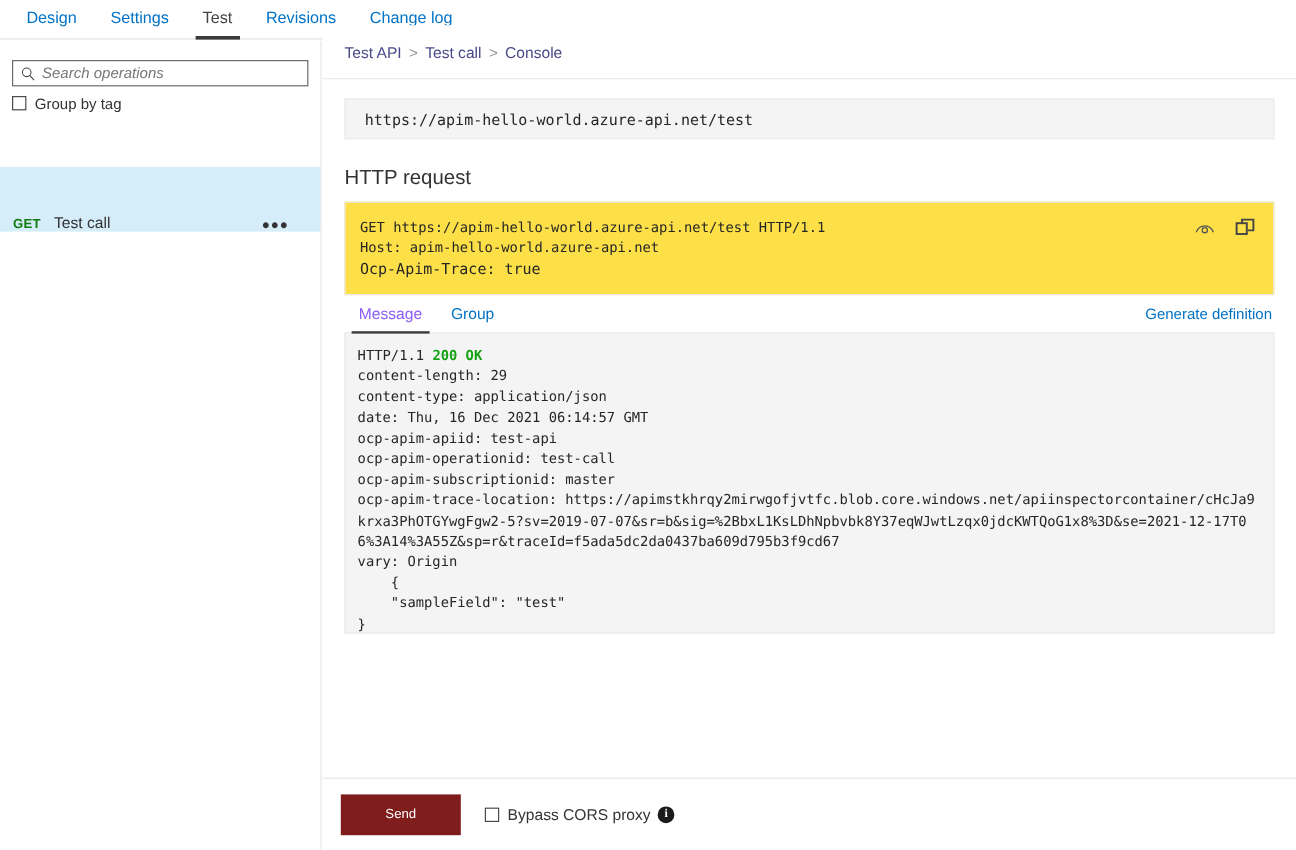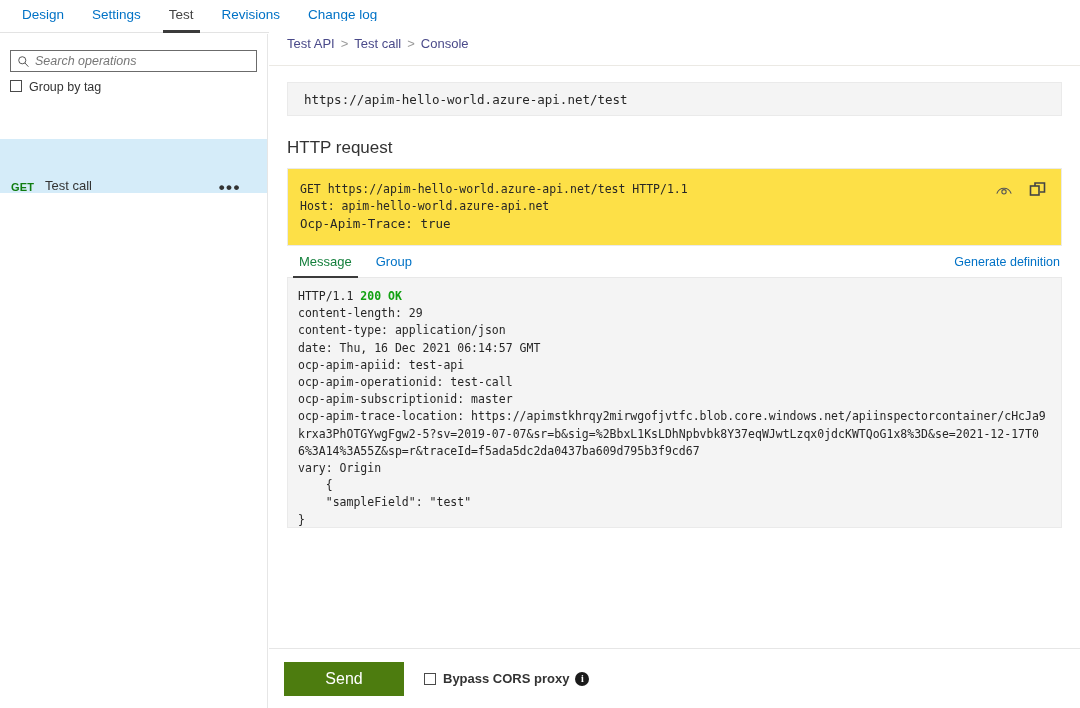--- a/index.html
+++ b/index.html
@@ -152,21 +152,21 @@
   .resp-tabs {
     display: flex; align-items: flex-end;
     border-bottom: 1px solid #e8e8e8;
     height: 32px;
     position: relative;
   }
   .rtab {
     font-size: 13px; color: #0072c6; padding: 0 12px 8px 12px; cursor: pointer;
     position: relative;
   }
-  .rtab.active { color: #15803d; }
+  .rtab.active { color: #8b5cf6; }
   .rtab.active::after {
     content: ""; position: absolute; left: 6px; right: 6px; bottom: -1px;
     height: 2px; background: #3b3b3b;
   }
   .gen-def {
     position: absolute; right: 2px; bottom: 8px;
     font-size: 12.5px; color: #0072c6; cursor: pointer;
   }
 
   .resp-box {
@@ -190,32 +190,32 @@
 
   
   .bottombar {
     position: absolute; left: 269px; bottom: 0; width: 811px; height: 60px;
     border-top: 1px solid #e6e6e6;
     background: #fff;
     display: flex; align-items: center;
     padding-left: 15px;
   }
   .send-btn {
-    width: 120px; height: 34px;
-    background: #4d7c0f;
+    width: 100px; height: 34px;
+    background: #7f1d1d;
     color: #ffffff;
-    font-size: 16px;
+    font-size: 11px;
     border: none;
     cursor: pointer;
     font-family: "Liberation Sans", sans-serif;
   }
   .cors {
     display: flex; align-items: center; margin-left: 20px; cursor: pointer;
   }
-  .cors-label { font-size: 13px; color: #333; margin-right: 6px; font-weight: bold; }
+  .cors-label { font-size: 13px; color: #333; margin-right: 6px; }
   .info-i {
     width: 14px; height: 14px; border-radius: 50%;
     background: #1b1b1b; color: #fff;
     font-size: 10px; font-weight: bold;
     display: flex; align-items: center; justify-content: center;
     font-family: "Liberation Serif", serif;
   }
 </style>
 </head>
 <body>

